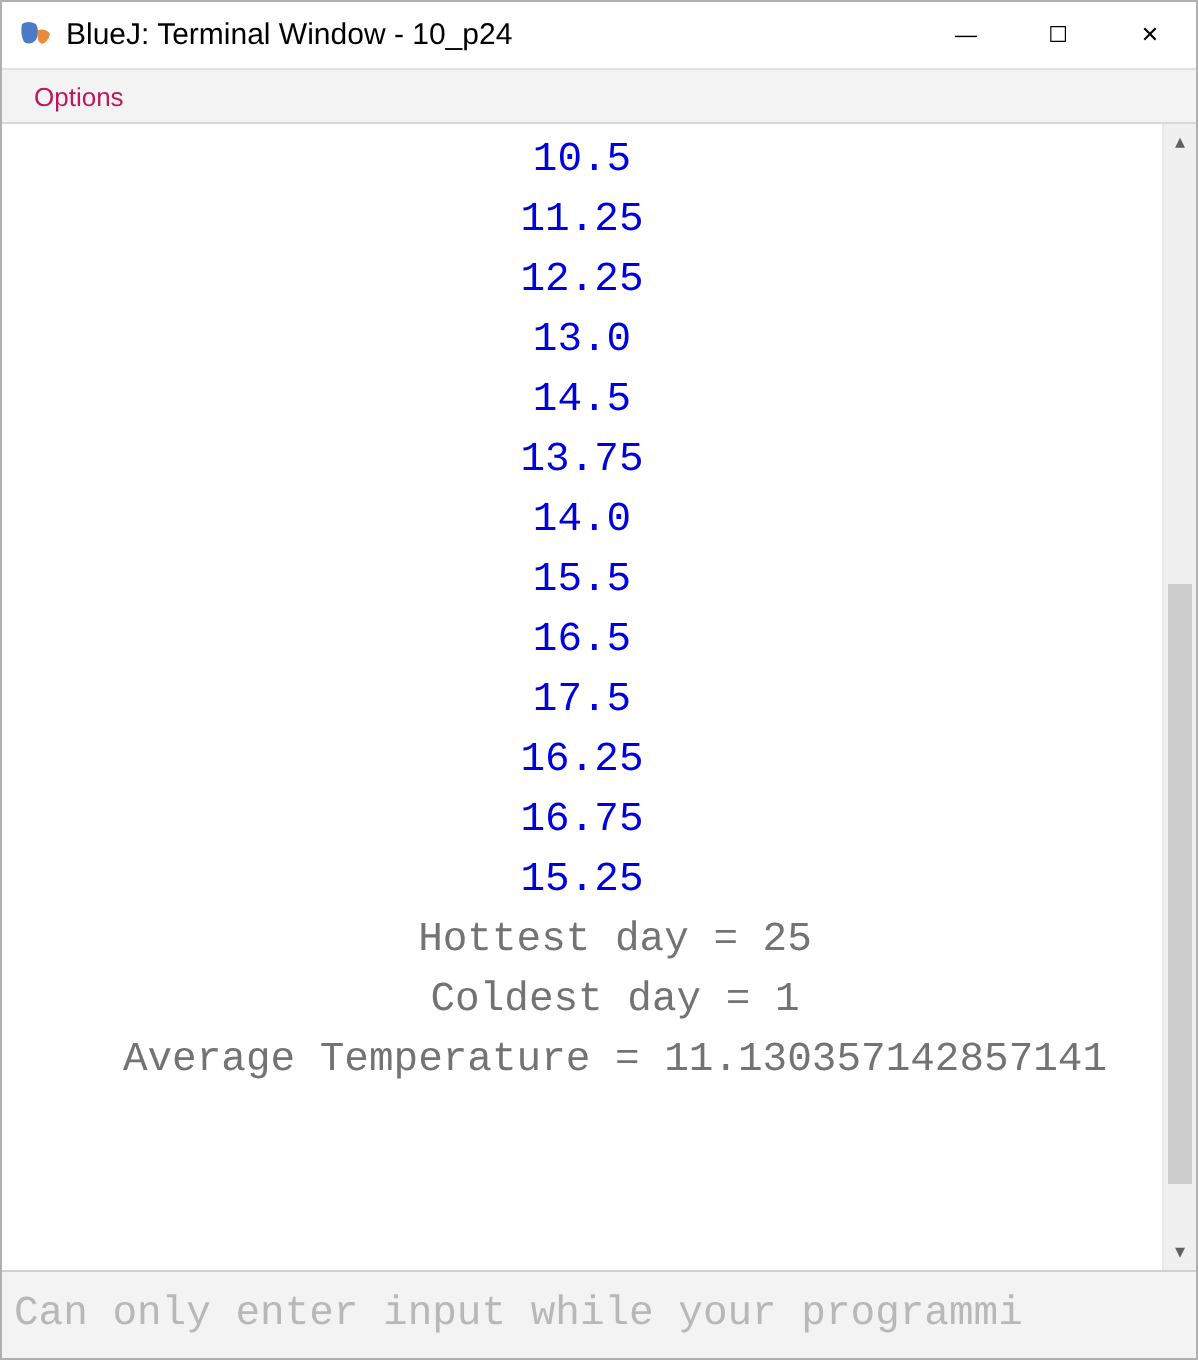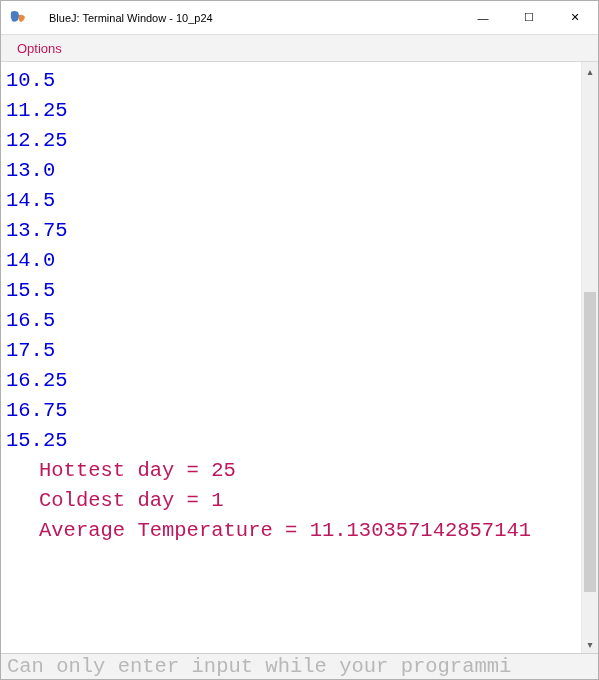--- a/index.html
+++ b/index.html
@@ -25,25 +25,24 @@
       padding: 0 0 0 8px;
       border-bottom: 1px solid #e0e0e0;
     }
     .titlebar-icon {
       width: 18px;
       height: 18px;
       margin-right: 6px;
       flex-shrink: 0;
     }
     .titlebar-title {
-      font-size: 11px;
+      font-size: 15px;
       color: #000000;
       flex: 1;
       white-space: nowrap;
-      margin-left: 16px;
     }
     .window-controls {
       display: flex;
       height: 100%;
     }
     .window-control {
       width: 46px;
       height: 100%;
       display: flex;
       align-items: center;
@@ -75,33 +74,34 @@
       flex: 1;
       display: flex;
       position: relative;
       overflow: hidden;
     }
     .terminal-area {
       flex: 1;
       background: #ffffff;
       overflow: hidden;
       position: relative;
+      text-align: center;
     }
     .terminal-content {
       padding: 4px 5px;
       font-family: "Courier New", monospace;
       font-size: 20.5px;
       line-height: 30px;
       white-space: pre;
     }
     .line-blue {
       color: #0000dd;
     }
     .line-black {
-      color: #be185d;
+      color: #737373;
       margin-left: 33px;
     }
     .vscrollbar {
       width: 17px;
       background: #f0f0f0;
       position: relative;
       border-left: 1px solid #e8e8e8;
     }
     .vscroll-arrow {
       width: 100%;
@@ -117,21 +117,21 @@
       position: absolute;
       left: 2px;
       right: 2px;
       top: 230px;
       height: 300px;
       background: #cdcdcd;
       border-radius: 0;
       cursor: pointer;
     }
     .statusbar {
-      height: 26px;
+      height: 44px;
       background: #f3f3f3;
       border-top: 1px solid #d0d0d0;
       display: flex;
       align-items: center;
       padding: 0 6px;
       font-family: "Courier New", monospace;
       font-size: 20.5px;
       color: #b8b8b8;
       white-space: pre;
       overflow: hidden;

